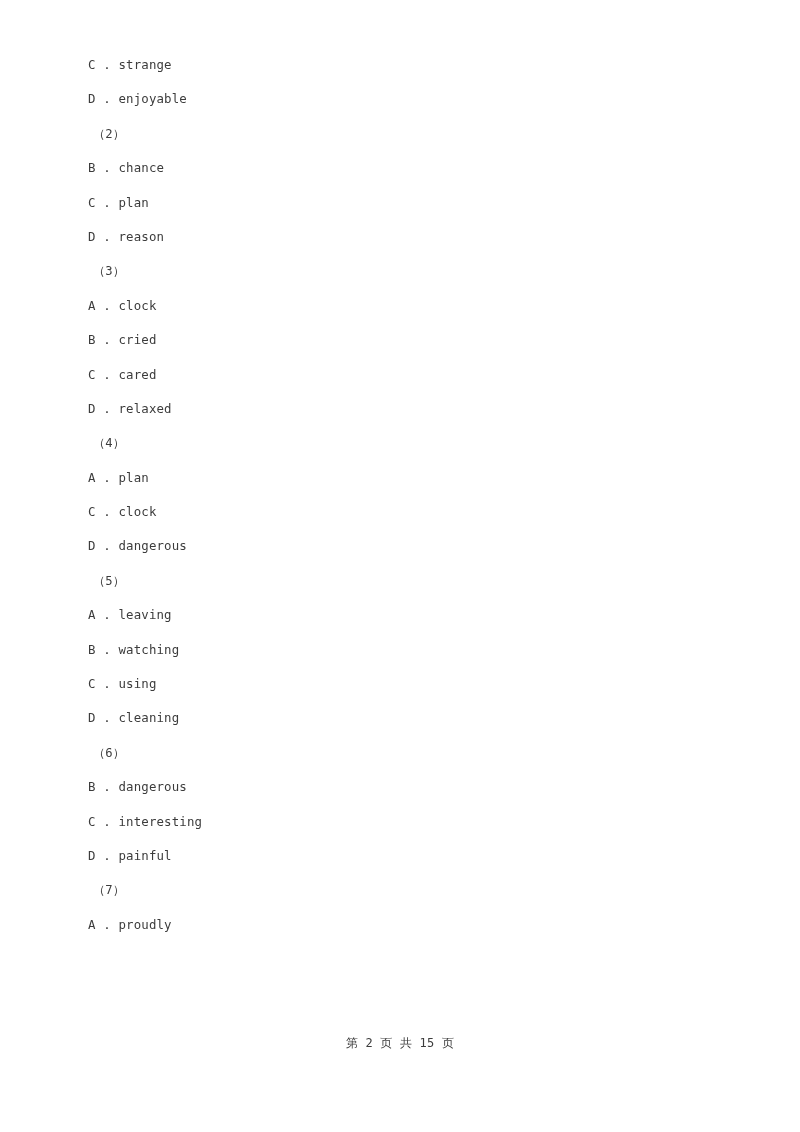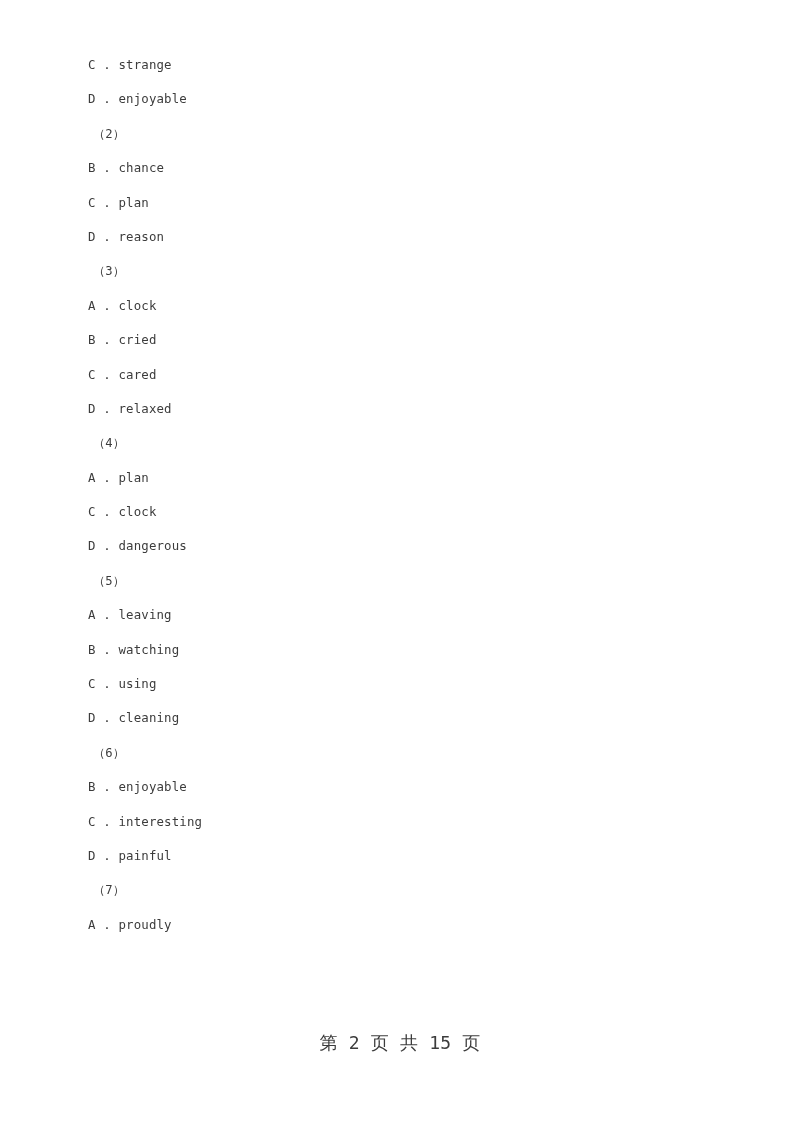--- a/index.html
+++ b/index.html
@@ -40,21 +40,21 @@
   .line.qnum {
     padding-left: 5px;
     font-size: 12.2px;
   }
   .footer {
     position: absolute;
     left: 0;
     top: 1031px;
     width: 800px;
     text-align: center;
-    font-size: 18px;
+    font-size: 12px;
     color: #3c3c3c;
     line-height: 24px;
     white-space: pre;
     letter-spacing: 0.2px;
   }
 </style>
 </head>
 <body>
 
 <div class="page">
@@ -74,21 +74,21 @@
       <div class="line qnum">（4）</div>
       <div class="line option">A . plan</div>
       <div class="line option">C . clock</div>
       <div class="line option">D . dangerous</div>
       <div class="line qnum">（5）</div>
       <div class="line option">A . leaving</div>
       <div class="line option">B . watching</div>
       <div class="line option">C . using</div>
       <div class="line option">D . cleaning</div>
       <div class="line qnum">（6）</div>
-      <div class="line option">B . enjoyable</div>
+      <div class="line option">B . dangerous</div>
       <div class="line option">C . interesting</div>
       <div class="line option">D . painful</div>
       <div class="line qnum">（7）</div>
       <div class="line option">A . proudly</div>
     </div>
 
   <div class="footer">第 2 页 共 15 页</div>
 
 </div>
 

